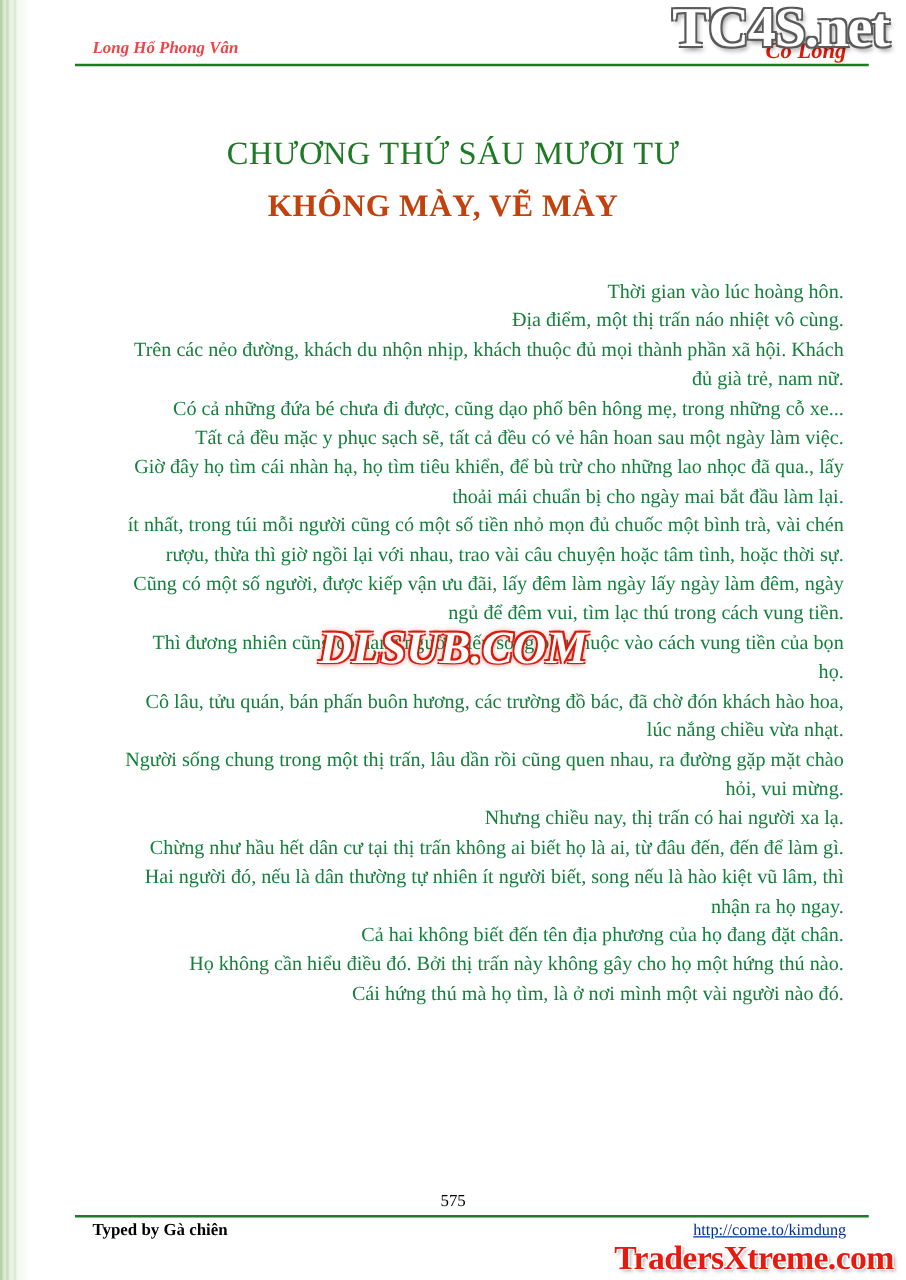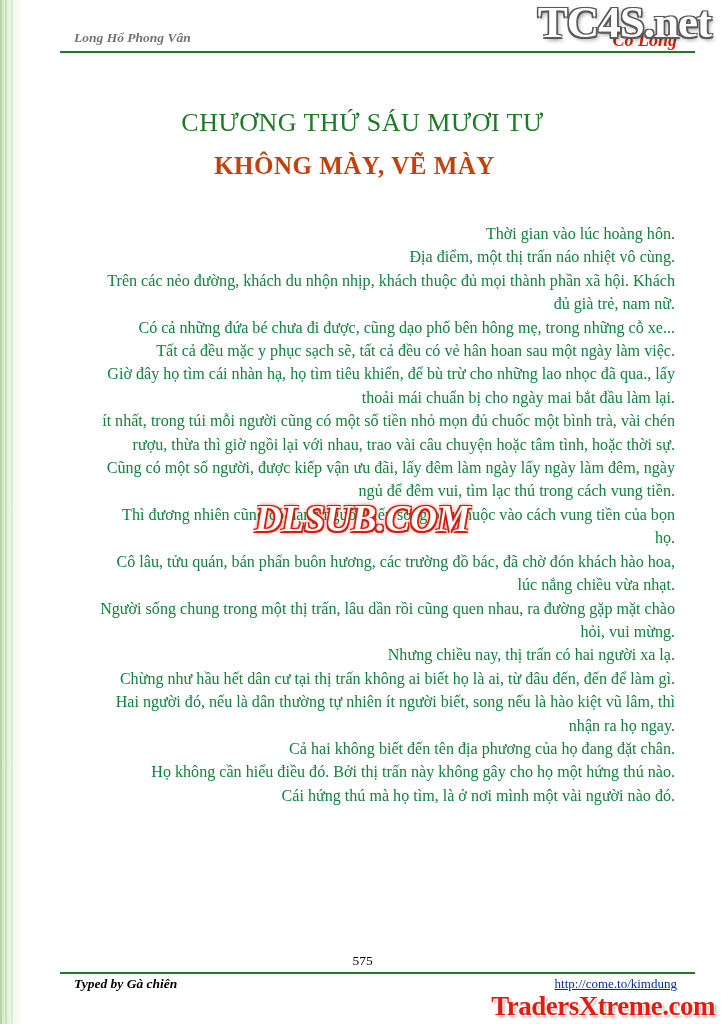--- a/index.html
+++ b/index.html
@@ -106,21 +106,21 @@
     top: 30px;
     height: 24px;
     z-index: 20;
   }
   .header .hl {
     position: absolute; left: 14px; top: 0;
     font-family: "Liberation Serif", serif;
     font-size: 13.5px;
     font-weight: bold;
     font-style: italic;
-    color: #737373;
+    color: #ef4444;
   }
   .header .hr {
     position: absolute; right: 18px; top: 0;
     font-family: "Liberation Serif", serif;
     font-size: 18px;
     font-weight: bold;
     font-style: italic;
     color: #e01b0b;
   }
   .header .rule {
@@ -197,21 +197,20 @@
     left: 0; right: 0;
     top: 0;
     height: 2px;
     background: #1f7a25;
   }
   .footer .fl {
     position: absolute; left: 14px; top: 4px;
     font-family: "Liberation Serif", serif;
     font-size: 13.5px;
     font-weight: bold;
-    font-style: italic;
     color: #000000;
   }
   .footer .fr {
     position: absolute; right: 18px; top: 4px;
     font-family: "Liberation Serif", serif;
     font-size: 13px;
     color: #00309a;
     text-decoration: underline;
   }
 </style>

